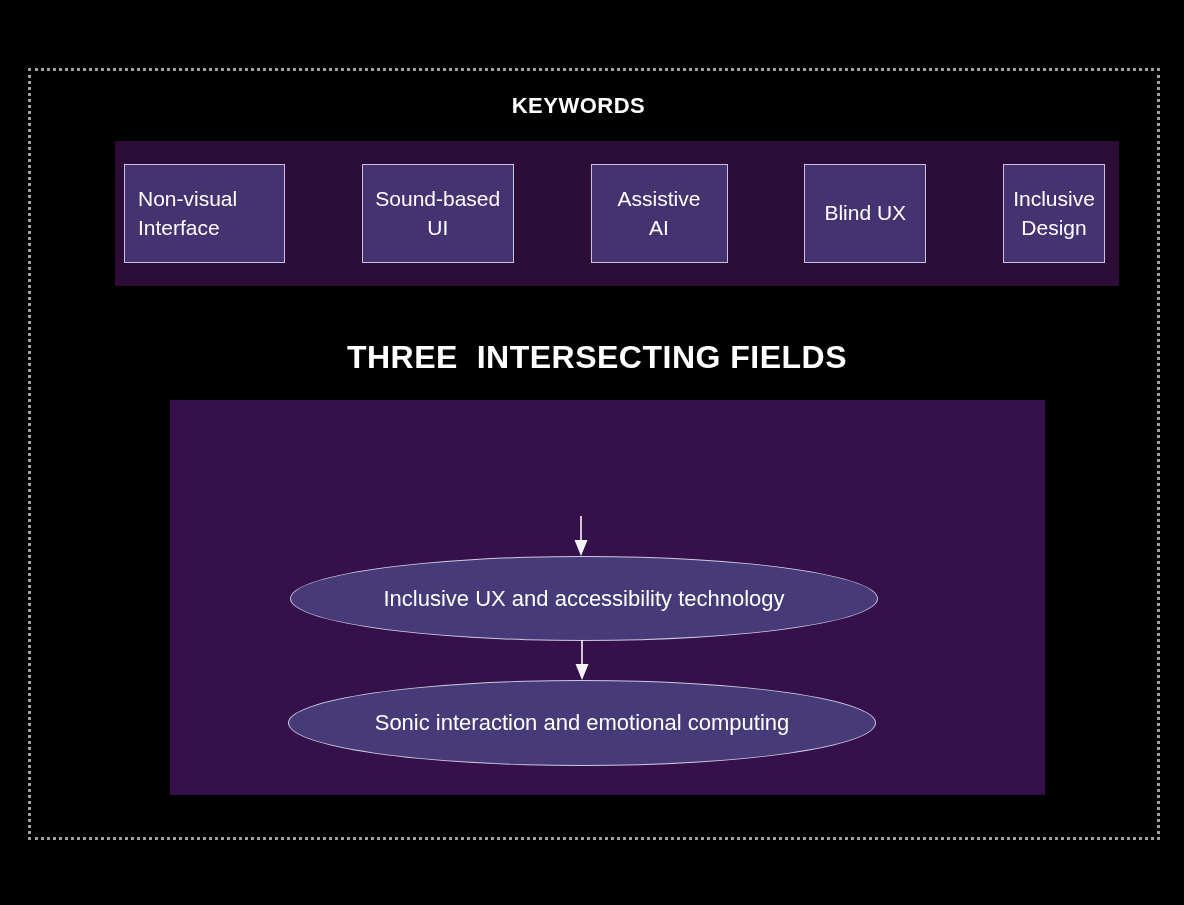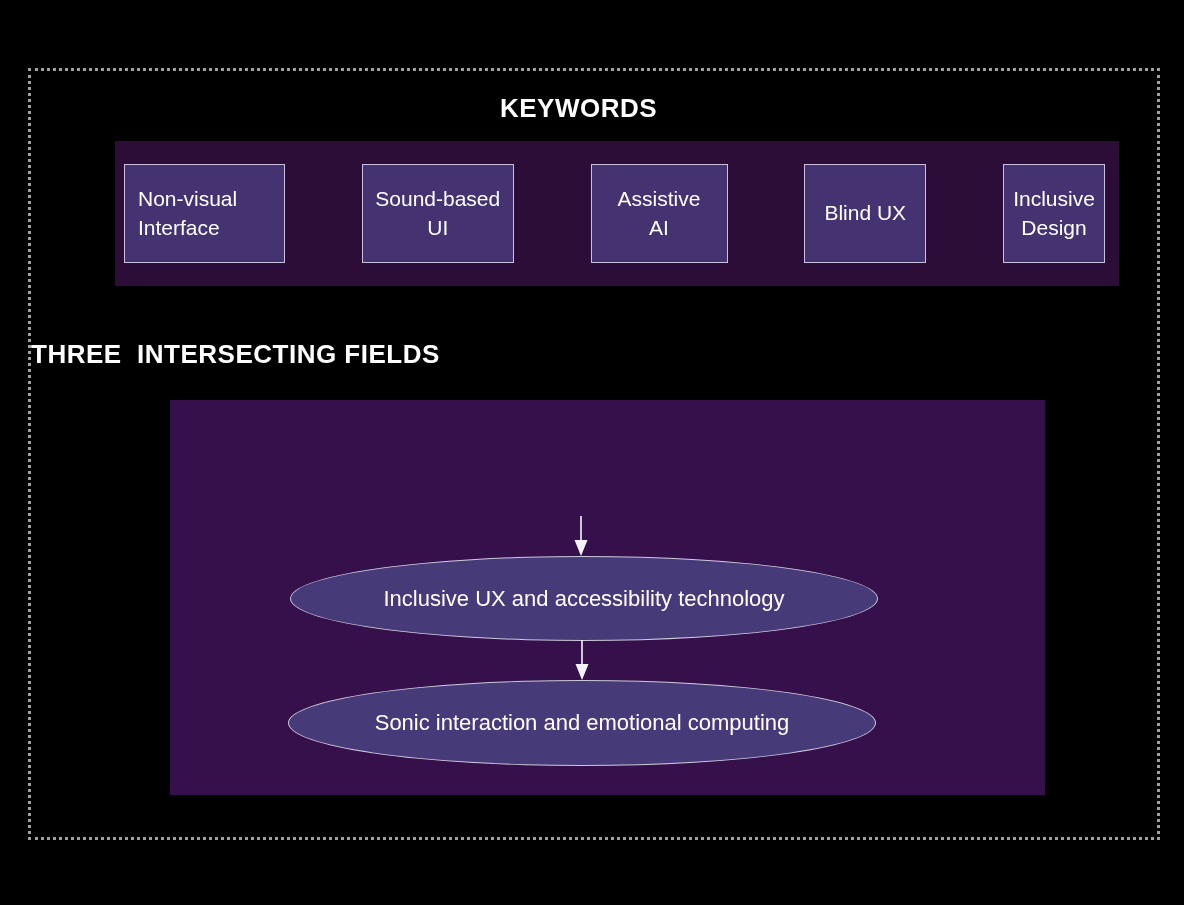--- a/index.html
+++ b/index.html
@@ -18,21 +18,21 @@
   .frame{
     position:absolute;
     left:28px;top:68px;width:1132px;height:772px;
     border:3px dotted var(--frame_border,#a0a0a0);
   }
   .kw-title{
     position:absolute;
     left:0;top:22px;width:1095px;
     margin:0;
     text-align:center;
-    font-size:26px;font-weight:bold;
+    font-size:22px;font-weight:bold;
     letter-spacing:0.5px;
     white-space:pre;
     color:var(--text,#fff);
   }
   .kw-bar{
     position:absolute;
     left:84px;top:70px;width:1004px;height:145px;
     background:var(--keywords_bar_bg,#2b0d37);
     display:flex;
     align-items:center;
@@ -58,21 +58,22 @@
   .kw-box:nth-child(3) span{max-width:90px;}
   .kw-box:nth-child(4){width:122px;}
   .kw-box:nth-child(4) span{white-space:nowrap;text-align:right;}
   .kw-box:nth-child(5){width:102px;}
   .kw-box:nth-child(6){width:145px;padding:0 2px;}
   .kw-box:nth-child(6) span{white-space:nowrap;}
   .fields-title{
     position:absolute;
     left:0;top:268px;width:1132px;
     margin:0;
-    font-size:26px;font-weight:bold;
+    text-align:center;
+    font-size:32px;font-weight:bold;
     letter-spacing:0.5px;
     white-space:pre;
     color:var(--text,#fff);
   }
   .fields-panel{
     position:absolute;
     left:139px;top:329px;width:875px;height:395px;
     background:var(--fields_panel_bg,#36104a);
   }
   .ellipse{

